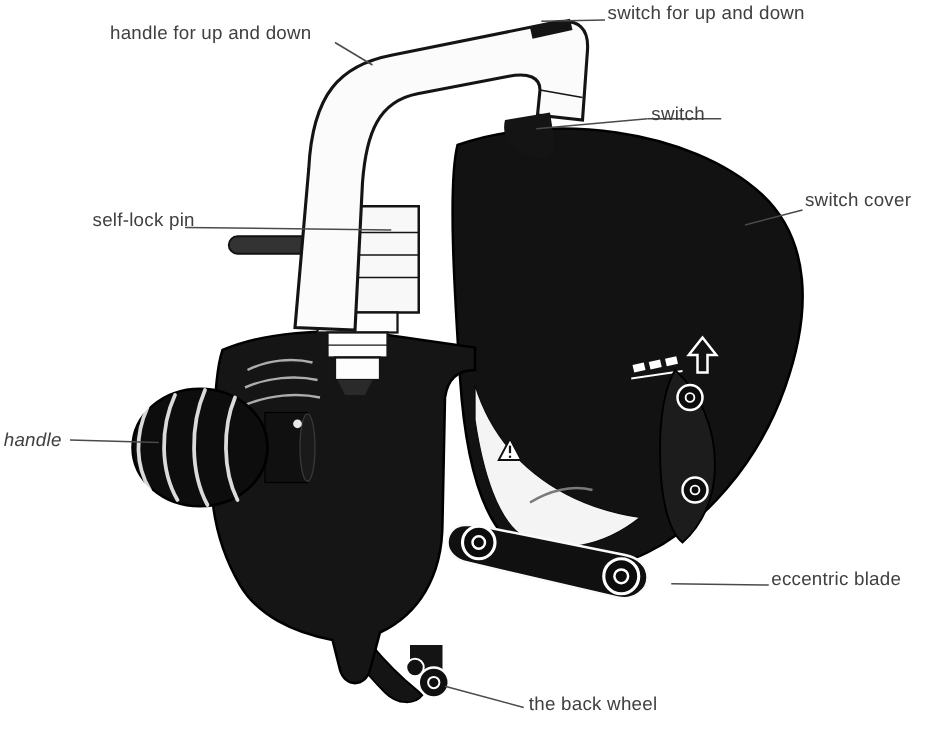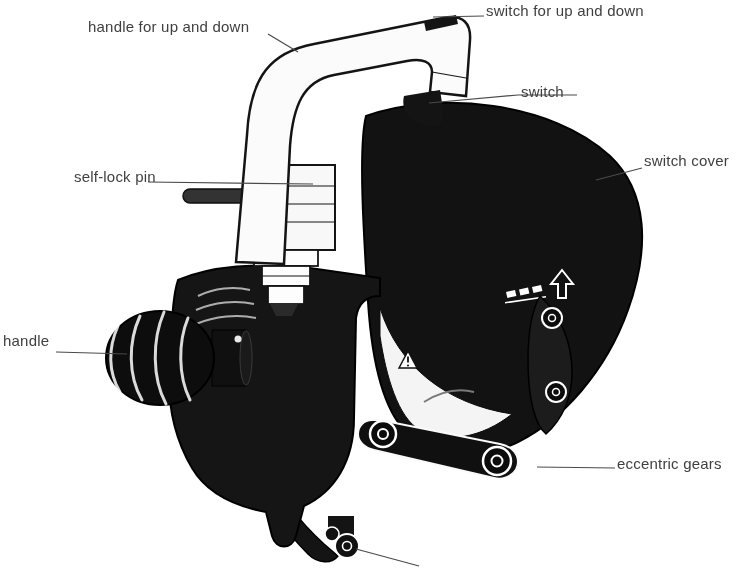--- a/index.html
+++ b/index.html
@@ -163,18 +163,19 @@
   <div class="callout" style="left:88px;  top:18px;">handle for up and down</div>
 
   <div class="callout" style="left:486px; top:2px;">switch for up and down</div>
 
   <div class="callout" style="left:521px; top:83px;">switch</div>
 
   <div class="callout" style="left:54px;  top:168px;margin-left:20px;">self-lock pin</div>
 
   <div class="callout" style="left:644px; top:152px;">switch cover</div>
 
-  <div class="callout" style="left:3px;   top:332px;">handle</div>
+  <div class="callout" style="left:3px;   top:344px;font-style:italic;">handle</div>
 
-  <div class="callout" style="left:617px; top:455px;">eccentric gears</div>
+  <div class="callout" style="left:617px; top:455px;">eccentric blade</div>
 
+  <div class="callout" style="left:423px; top:555px;">the back wheel</div>
 
 </div>
 
 </body></html>

